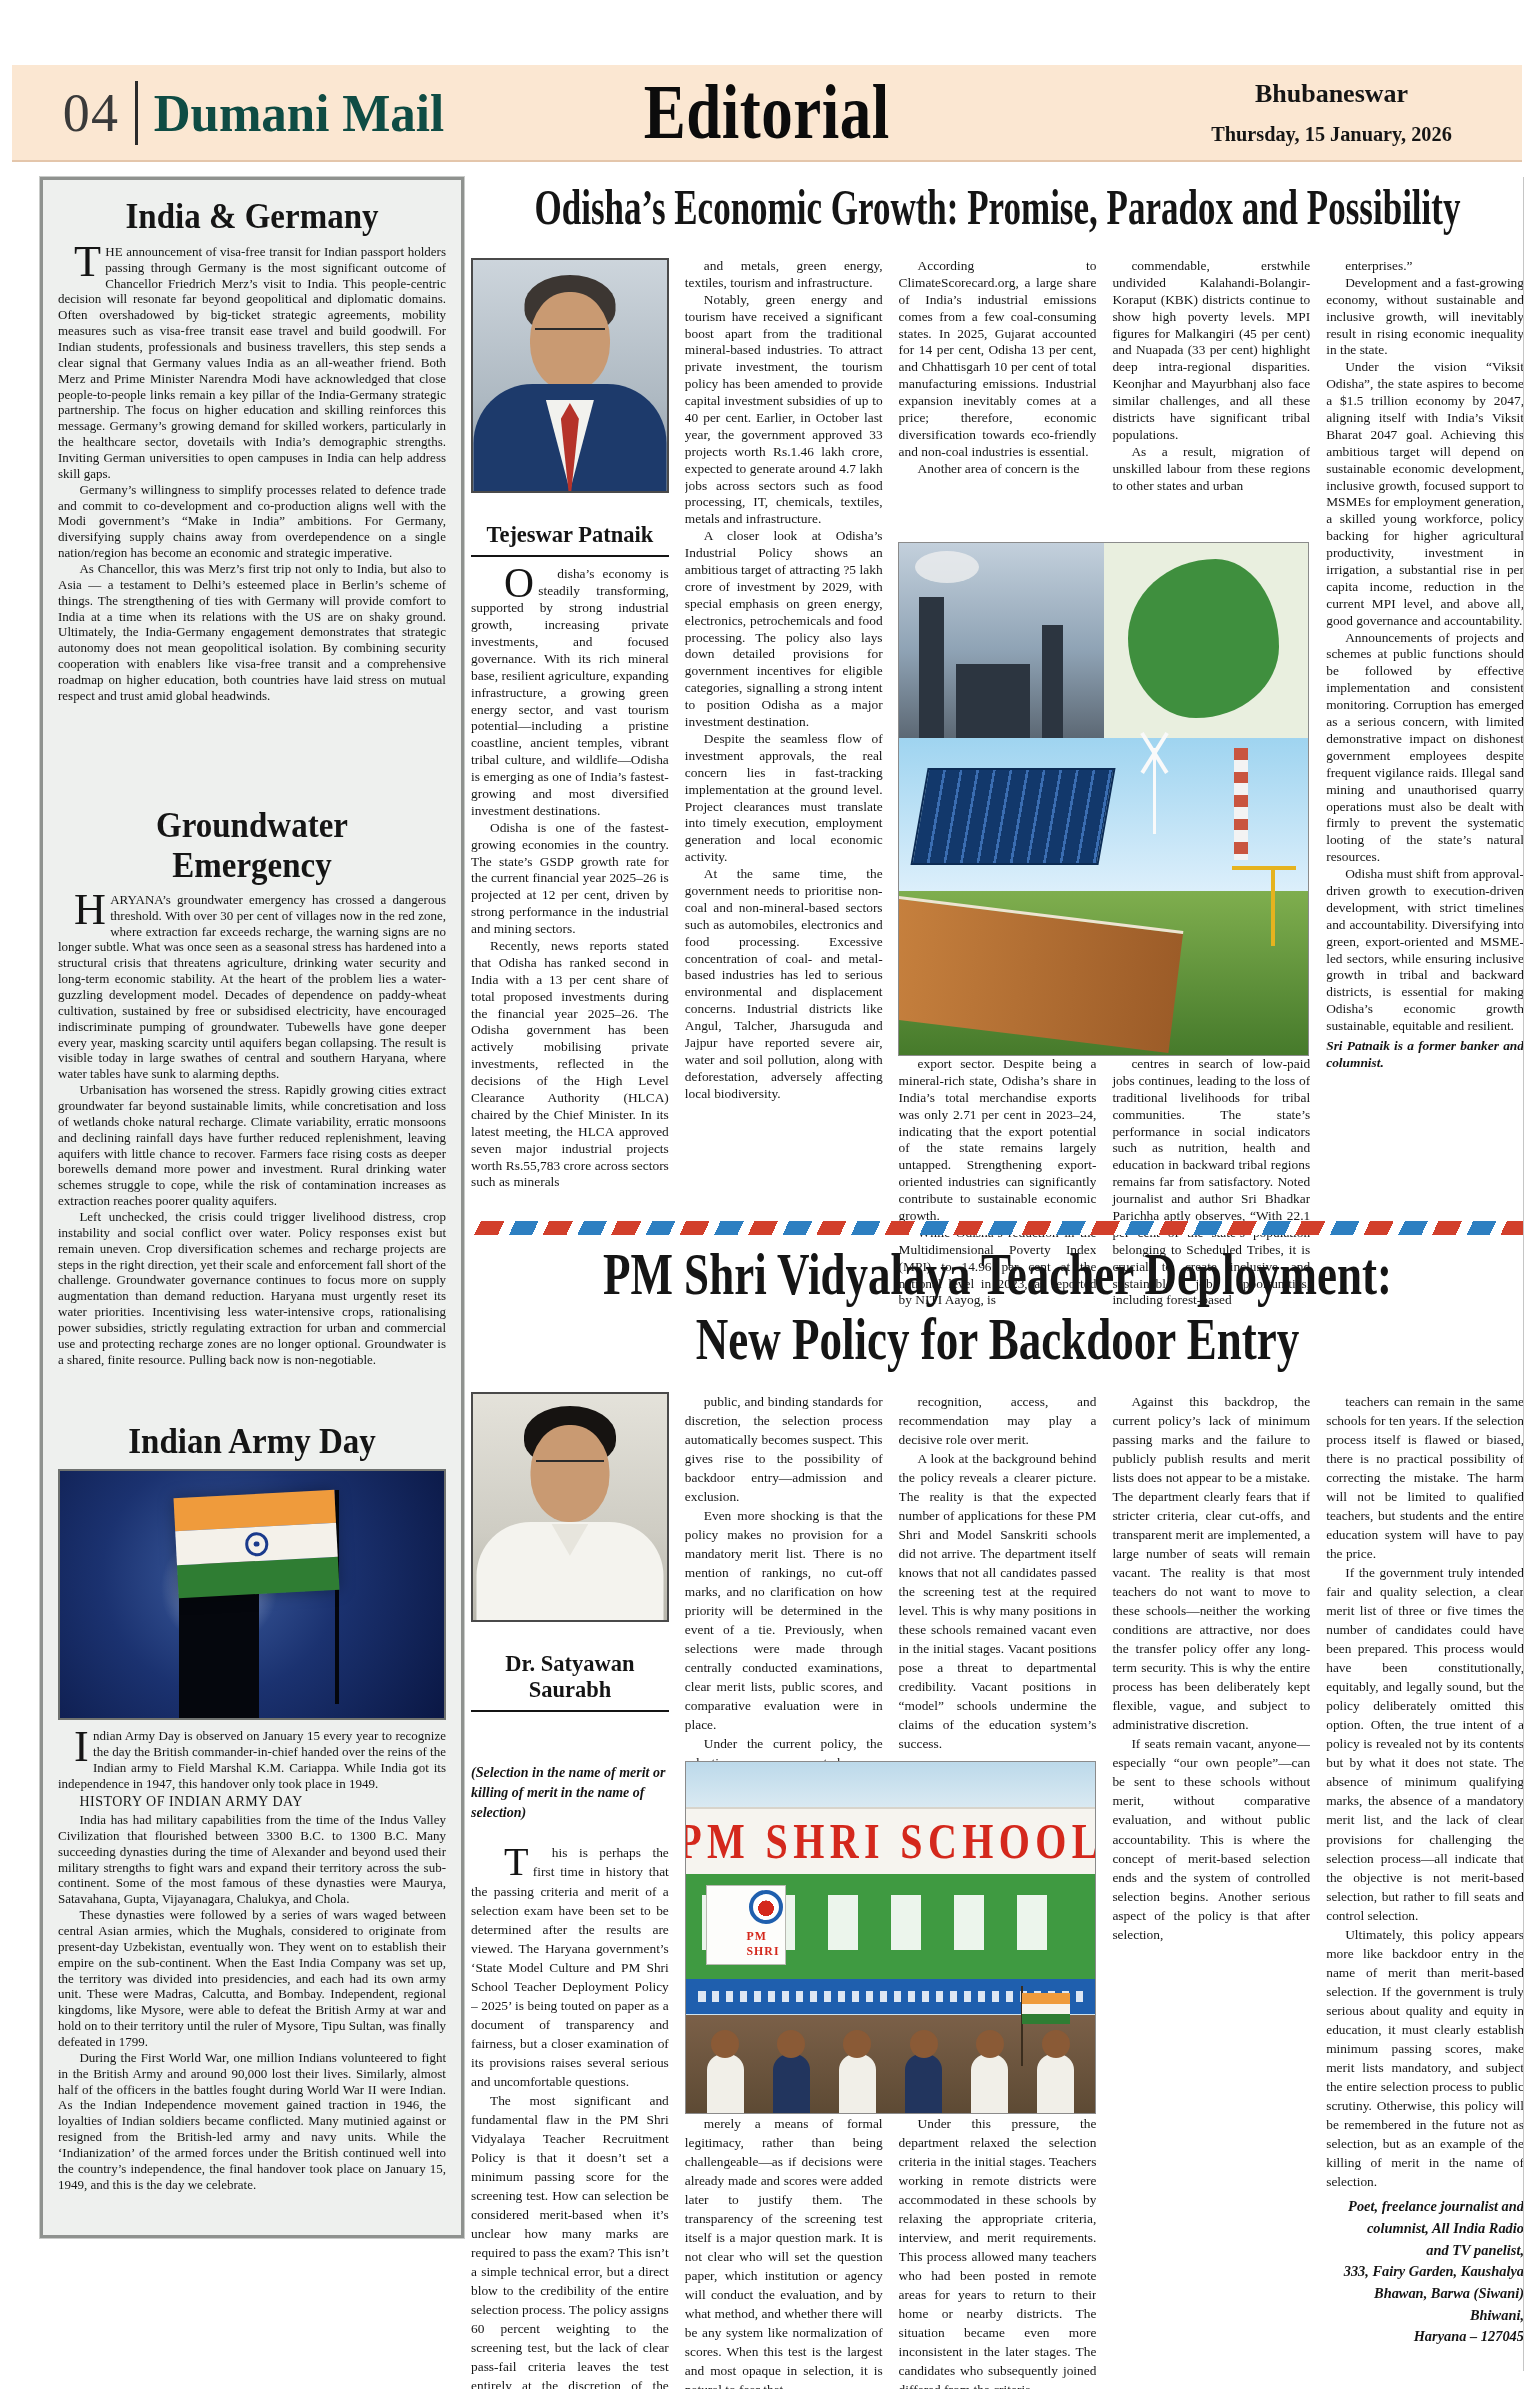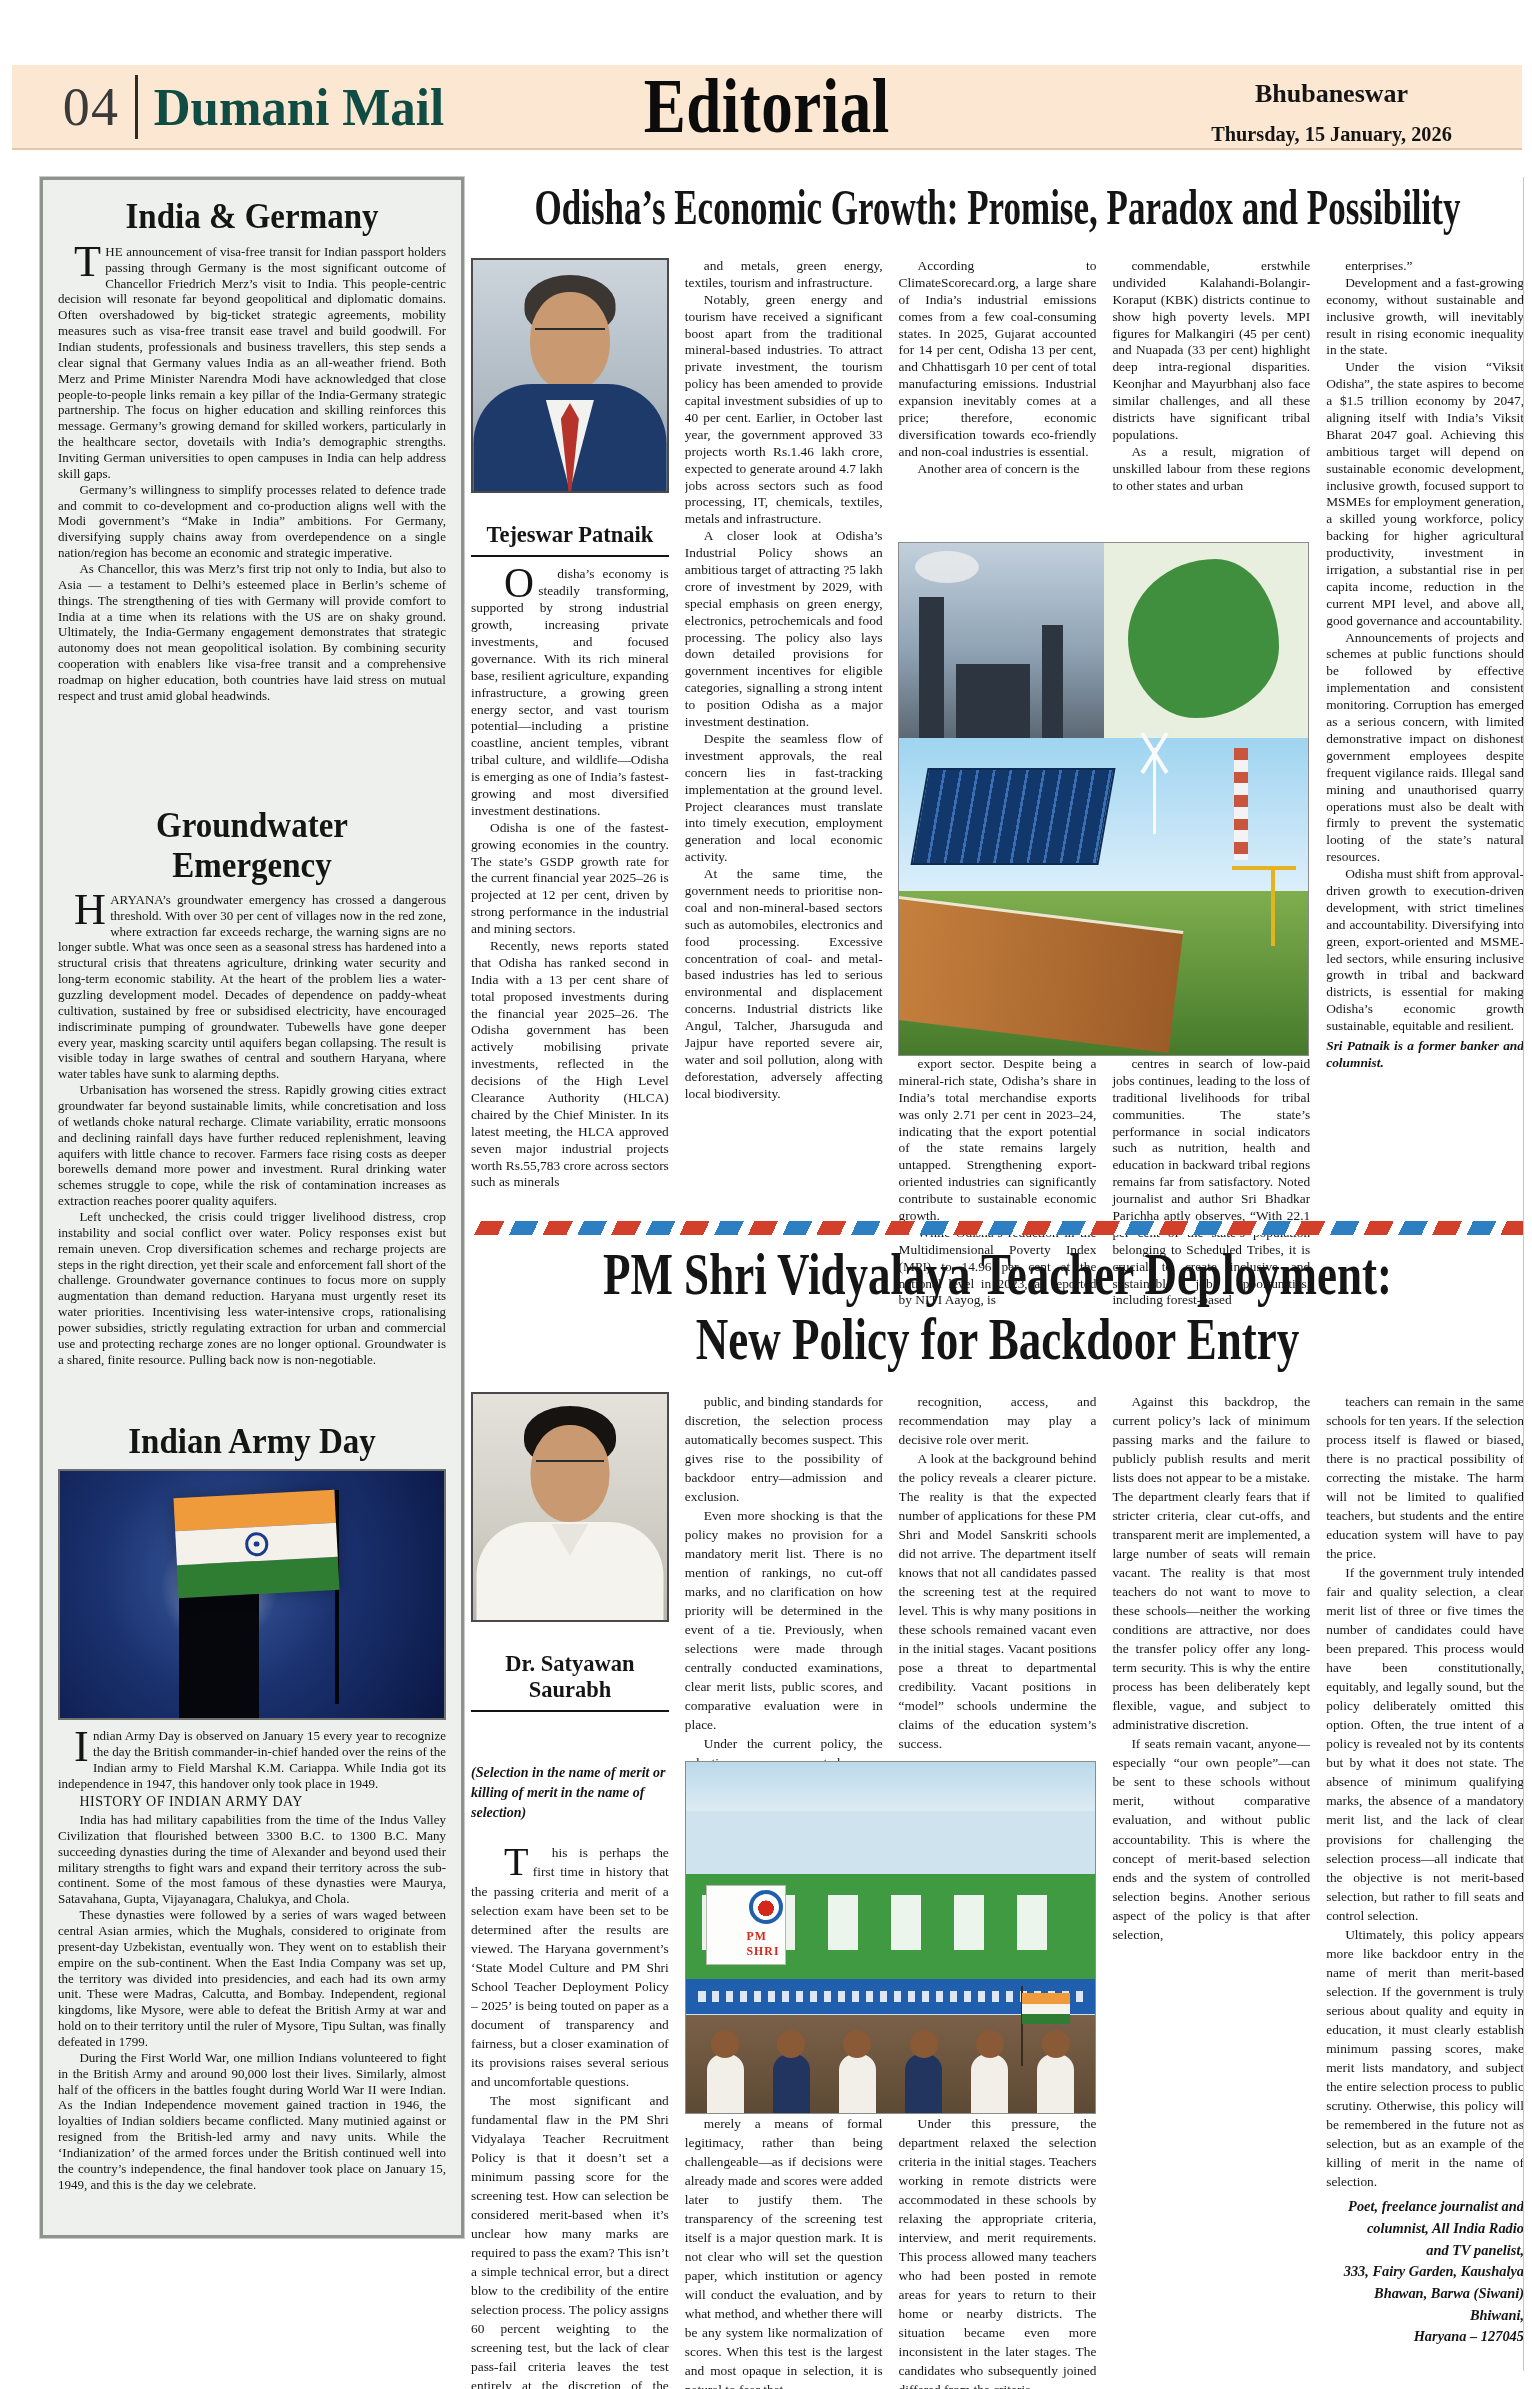--- a/index.html
+++ b/index.html
@@ -1,20 +1,20 @@
 <!DOCTYPE html>
 <html style="font-size:8.6px"><head>
 <meta charset="utf-8">
 <style>
   *{box-sizing:border-box;margin:0;padding:0;}
   html,body{background:#fff;}
   body{width:1533px;height:2389px;position:relative;font-family:"Liberation Serif",serif;color:#151515;}
 
   
-  .masthead{position:absolute;left:11.8px;top:65px;width:1510px;height:85px;background:#fbe7d2;border-bottom:2.1px solid #e4c6ab;display:flex;align-items:center;}
+  .masthead{position:absolute;left:11.8px;top:65px;width:1510px;height:97px;background:#fbe7d2;border-bottom:2.1px solid #e4c6ab;display:flex;align-items:center;}
   .pagenum{font-size:54px;color:#3a3a3a;font-weight:400;margin-left:51px;letter-spacing:1.1px;}
   .mast-vrule{width:2.7px;height:64px;background:#2b2b2b;margin:0 16px;}
   .papername{font-size:51px;font-weight:bold;color:#0f4c44;transform:scaleY(1.05);}
   .sectiontitle{position:absolute;left:50%;transform:translateX(-50%) scaleY(1.25);font-size:63px;font-weight:bold;color:#0c0c0c;letter-spacing:0.5px;}
   .mast-right{position:absolute;right:70px;top:14px;text-align:center;}
   .mast-city{font-size:26px;font-weight:bold;}
   .mast-date{font-size:20.3px;font-weight:bold;margin-top:14px;}
 
   
   .leftbox{position:absolute;left:40px;top:177px;width:424px;height:2061px;background:#eef0ee;border:3.7px solid #8f928f;outline:1.1px solid #c9cbc9;padding:6.4px 15px;overflow:hidden;}
@@ -344,20 +344,23 @@
             <div>columnist, All India Radio</div>
             <div>and TV panelist,</div>
             <div>333, Fairy Garden, Kaushalya</div>
             <div>Bhawan, Barwa (Siwani)</div>
             <div>Bhiwani,</div>
             <div>Haryana – 127045</div>
           </div>
       </div>
       <figure class="school">
         <div class="sk-sky"></div>
+        <div class="sk-banner">
+            <span>PM SHRI SCHOOL</span>
+          </div>
         <div class="sk-facade">
             <div class="sk-windows"></div>
           </div>
         <div class="sk-logoboard">
           <div class="sk-logocircle"></div>
           <span>PM SHRI</span>
         </div>
         <div class="sk-ribbon"></div>
         <div class="sk-crowd">
           <span class="kid"></span>

